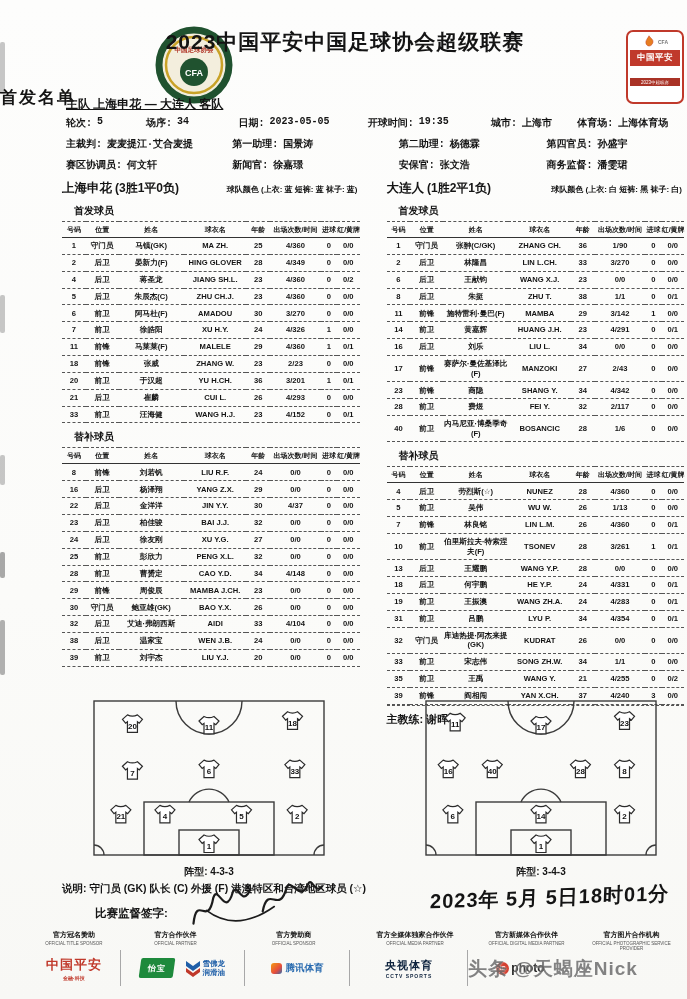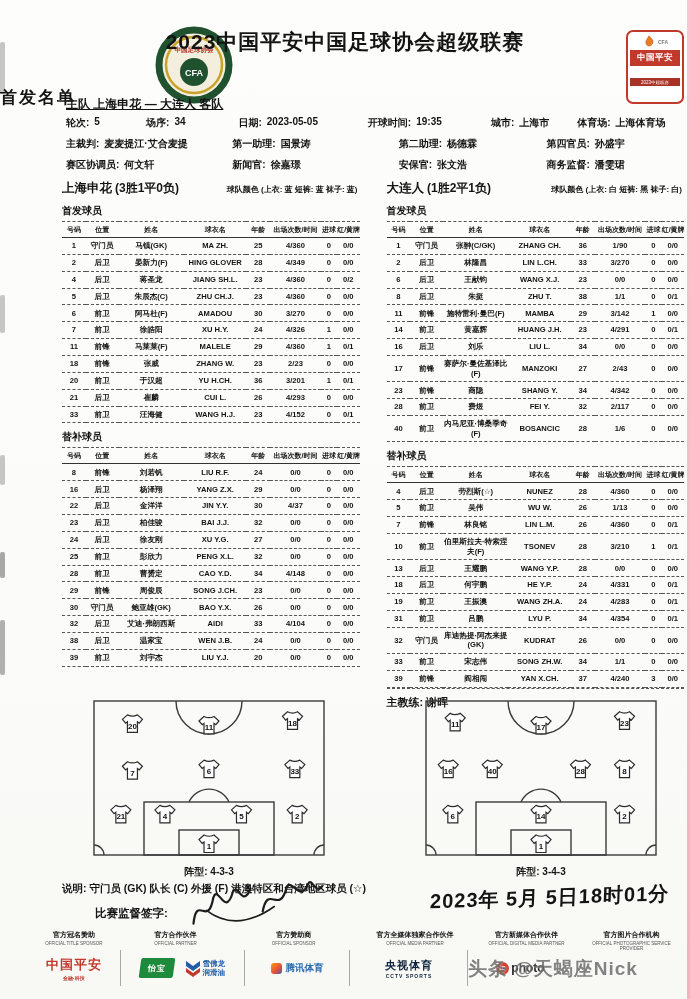--- a/index.html
+++ b/index.html
@@ -14,39 +14,39 @@
   .subtitle{position:absolute;top:62px;left:0;right:0;text-align:left;font-size:17px;font-weight:800;letter-spacing:2px;margin-top:24px;}
   .cfa-logo{position:absolute;left:155px;top:26px;}
   .pabadge{position:absolute;left:626px;top:30px;width:58px;height:74px;border:2px solid #c0392b;border-radius:7px;background:#fff;box-sizing:border-box;padding:2px;}
   .pa-top{display:flex;align-items:center;justify-content:center;gap:2px;height:16px;}
   .pa-cfa{font-size:5px;color:#777;font-weight:700;}
   .pa-band{background:#c0392b;color:#fff;font-size:8.5px;font-weight:800;text-align:center;padding:2px 0;letter-spacing:.5px;}
   .pa-strip{background:#a93226;color:#fff;font-size:4.5px;text-align:center;margin-top:12px;padding:1.5px 0;}
   
   .match-line{position:absolute;top:96px;left:66px;font-size:12px;font-weight:800;text-decoration:underline;}
   .match-info{position:absolute;top:116px;left:66px;right:8px;}
-  .info-row{display:flex;margin-bottom:7px;font-size:10px;}
+  .info-row{display:flex;margin-bottom:7px;font-size:10px;font-family:Liberation Mono, monospace;}
   .info-pair{display:flex;gap:5px;box-sizing:border-box;padding-right:4px;}
   .il{font-weight:800;white-space:nowrap;}
   .iv{font-weight:600;white-space:nowrap;}
   .r0 .info-pair:nth-child(1){width:13%}.r0 .info-pair:nth-child(2){width:15%}
   .r0 .info-pair:nth-child(3){width:21%}.r0 .info-pair:nth-child(4){width:20%}
   .r0 .info-pair:nth-child(5){width:14%}.r0 .info-pair:nth-child(6){width:17%}
   .r1 .info-pair:nth-child(1),.r2 .info-pair:nth-child(1),.r3 .info-pair:nth-child(1){width:27%}
   .r1 .info-pair:nth-child(2),.r2 .info-pair:nth-child(2),.r3 .info-pair:nth-child(2){width:27%}
   .r1 .info-pair:nth-child(3),.r2 .info-pair:nth-child(3),.r3 .info-pair:nth-child(3){width:24%}
   .r1 .info-pair:nth-child(4),.r2 .info-pair:nth-child(4),.r3 .info-pair:nth-child(4){width:22%}
   
   .teams{position:absolute;top:180px;left:62px;right:6px;height:494px;display:flex;gap:27px;}
   .team-block{width:50%;display:flex;flex-direction:column;}
   .team-head{display:flex;align-items:baseline;}
   .team-name{font-size:12.5px;font-weight:800;}
   .team-record{font-size:12px;font-weight:800;margin-left:3px;}
   .team-kit{font-size:8px;font-weight:700;margin-left:auto;padding-right:2px;}
-  .sec-label{font-size:10px;font-weight:800;margin:7px 0 3px;}
+  .sec-label{font-size:10px;font-weight:800;margin:7px 12px 3px;}
   .ptable{width:100%;border-collapse:collapse;table-layout:fixed;}
   .ptable th{font-size:7px;font-weight:800;white-space:nowrap;overflow:visible;padding:2.5px 0;
     border-top:1.2px dashed #555;border-bottom:1.4px solid #333;text-align:center;}
   .ptable td{font-size:7.6px;font-weight:600;text-align:center;padding:3.2px 1px;line-height:1.25;
     border-bottom:1.1px dashed #555;word-break:break-all;}
   .ptable th:nth-child(1){width:8%}.ptable th:nth-child(2){width:11%}
   .ptable th:nth-child(3){width:22%}.ptable th:nth-child(4){width:21%}
   .ptable th:nth-child(5){width:8%}.ptable th:nth-child(6){width:17%}
   .ptable th:nth-child(7){width:5.5%}.ptable th:nth-child(8){width:7.5%}
   .coach{margin-top:auto;font-size:11px;font-weight:800;border-top:1.5px dashed #555;padding-top:6px;}
@@ -407,21 +407,21 @@
               <td>CAO Y.D.</td>
               <td>34</td>
               <td>4/148</td>
               <td>0</td>
               <td>0/0</td>
             </tr>
             <tr>
               <td>29</td>
               <td>前锋</td>
               <td>周俊辰</td>
-              <td>SONG J.CH.</td>
+              <td>MAMBA J.CH.</td>
               <td>23</td>
               <td>0/0</td>
               <td>0</td>
               <td>0/0</td>
             </tr>
             <tr>
               <td>30</td>
               <td>守门员</td>
               <td>鲍亚雄(GK)</td>
               <td>BAO Y.X.</td>
@@ -640,21 +640,21 @@
               <td>4/360</td>
               <td>0</td>
               <td>0/1</td>
             </tr>
             <tr>
               <td>10</td>
               <td>前卫</td>
               <td>伯里斯拉夫·特索涅夫(F)</td>
               <td>TSONEV</td>
               <td>28</td>
-              <td>3/210</td>
+              <td>3/261</td>
               <td>1</td>
               <td>0/1</td>
             </tr>
             <tr>
               <td>13</td>
               <td>后卫</td>
               <td>王耀鹏</td>
               <td>WANG Y.P.</td>
               <td>28</td>
               <td>0/0</td>
@@ -703,20 +703,30 @@
             </tr>
             <tr>
               <td>33</td>
               <td>前卫</td>
               <td>宋志伟</td>
               <td>SONG ZH.W.</td>
               <td>34</td>
               <td>1/1</td>
               <td>0</td>
               <td>0/0</td>
+            </tr>
+            <tr>
+              <td>35</td>
+              <td>前卫</td>
+              <td>王禹</td>
+              <td>WANG Y.</td>
+              <td>21</td>
+              <td>4/255</td>
+              <td>0</td>
+              <td>0/2</td>
             </tr>
             <tr>
               <td>39</td>
               <td>前锋</td>
               <td>阎相闯</td>
               <td>YAN X.CH.</td>
               <td>37</td>
               <td>4/240</td>
               <td>3</td>
               <td>0/0</td>

